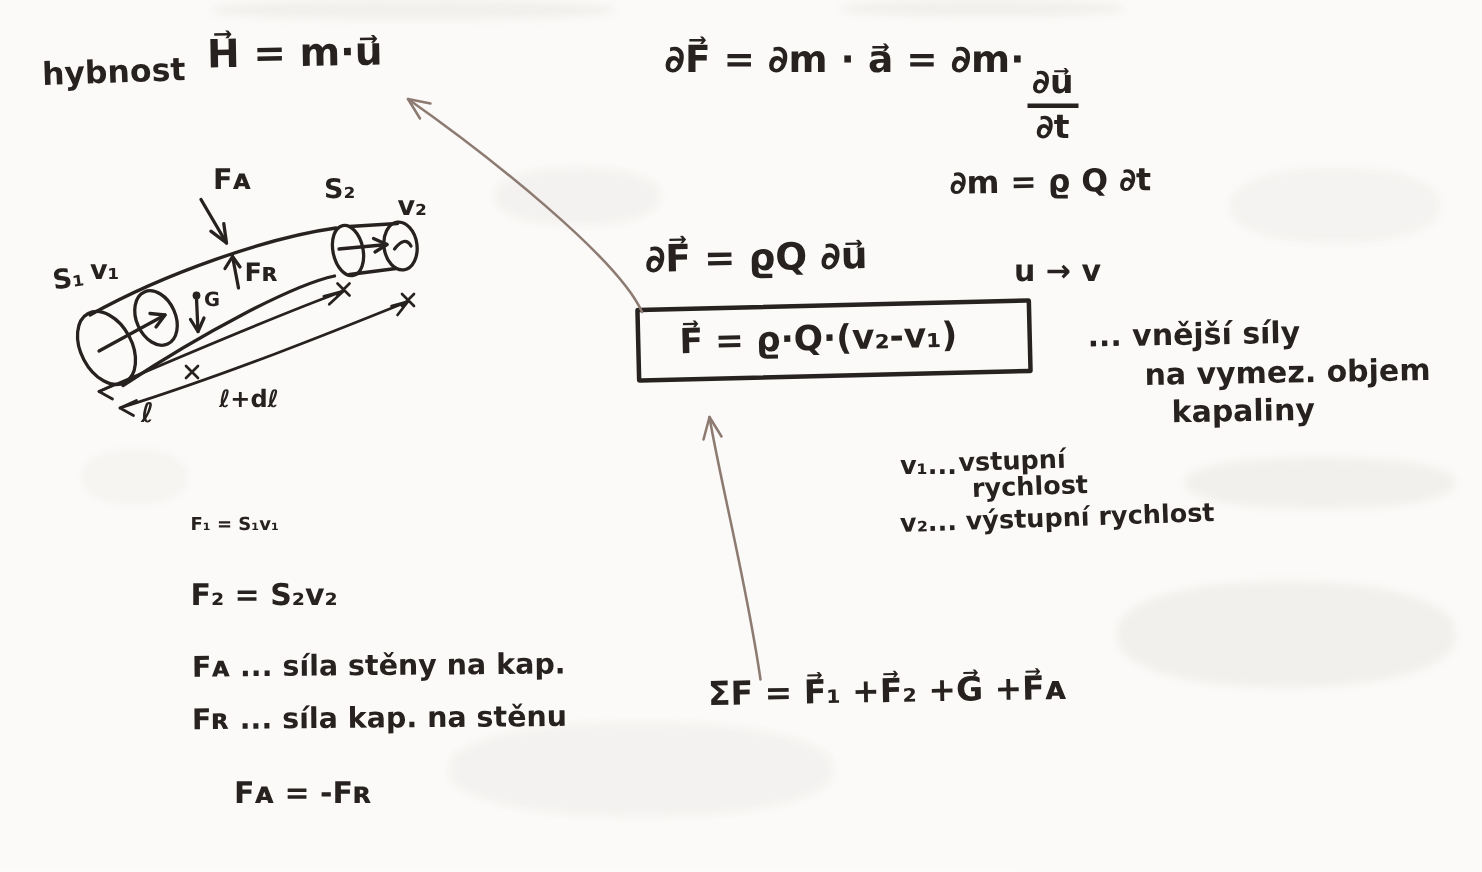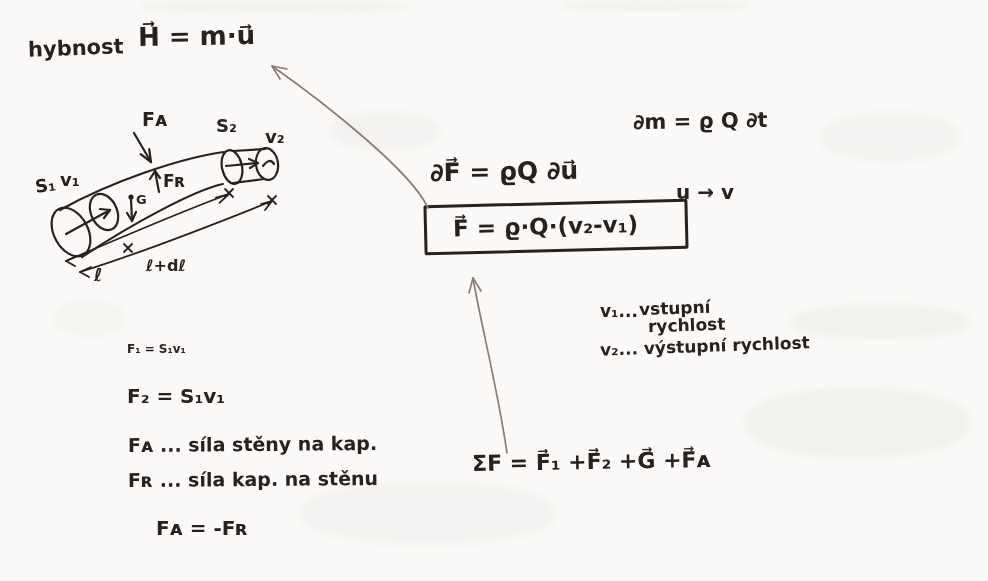--- a/index.html
+++ b/index.html
@@ -56,39 +56,50 @@
   <div class="smudge" style="left:330px;top:112px;width:110px;height:38px;opacity:.8;"></div>
   <div class="smudge" style="left:820px;top:112px;width:140px;height:50px;opacity:.7;"></div>
   <div class="smudge" style="left:790px;top:305px;width:180px;height:34px;"></div>
   <div class="smudge" style="left:745px;top:388px;width:225px;height:70px;"></div>
   <div class="smudge" style="left:300px;top:482px;width:255px;height:62px;opacity:.8;"></div>
   <div class="smudge" style="left:55px;top:300px;width:70px;height:36px;opacity:.6;"></div>
 
   <div class="hw" style="left:28px;top:36px;font-size:21px;transform:rotate(-2deg);">hybnost</div>
   <div class="hw" style="left:138px;top:22px;font-size:26px;transform:rotate(-1deg);">H⃗ = m·u⃗</div>
 
+  <div class="hw" style="left:443px;top:26px;font-size:25px;">
+    <span>∂F⃗ = ∂m · a⃗  = ∂m·</span><span class="frac">
+        <span class="num">∂u⃗</span>
+        <span class="den">∂t</span>
+      </span>
+  </div>
 
   <div class="hw" style="left:633px;top:109px;font-size:21px;transform:rotate(-1deg);">∂m = ϱ Q ∂t</div>
 
   <div class="hw" style="left:430px;top:158px;font-size:25px;transform:rotate(-1deg);">∂F⃗ = ϱQ ∂u⃗</div>
 
-  <div class="hw" style="left:676px;top:181px;font-size:20px;">u → v</div>
+  <div class="hw" style="left:676px;top:169px;font-size:20px;">u → v</div>
 
   <div class="result-box" style="left:424px;top:202px;width:214px;">
     <span class="hw" style="position:static;font-size:23px;">F⃗ = ϱ·Q·(v₂-v₁)</span>
   </div>
 
+  <div style="position:absolute;left:725px;top:211px;">
+    <div class="hw" style="position:static;font-size:20px;transform:rotate(-1deg);">... vnější síly</div>
+    <div class="hw" style="position:static;font-size:20px;margin-left:38px;margin-top:3px;transform:rotate(-1deg);">na vymez. objem</div>
+    <div class="hw" style="position:static;font-size:20px;margin-left:56px;margin-top:2px;transform:rotate(-1deg);">kapaliny</div>
+  </div>
 
   <div class="hw" style="left:600px;top:302px;font-size:17px;">v₁...</div>
   <div class="hw" style="left:639px;top:299px;font-size:17px;transform:rotate(-2deg);">vstupní</div>
   <div class="hw" style="left:648px;top:316px;font-size:17px;transform:rotate(-2deg);">rychlost</div>
   <div class="hw" style="left:600px;top:337px;font-size:17px;transform:rotate(-2deg);">v₂... výstupní rychlost</div>
 
   <div class="hw" style="left:127px;top:343px;font-size:12px;">F₁ = S₁v₁</div>
-  <div class="hw" style="left:127px;top:385px;font-size:20px;">F₂ = S₁v₁</div>
+  <div class="hw" style="left:127px;top:385px;font-size:20px;">F₂ = S₂v₂</div>
   <div class="hw" style="left:128px;top:434px;font-size:19px;transform:rotate(-0.5deg);">Fᴀ ... síla stěny na kap.</div>
   <div class="hw" style="left:128px;top:469px;font-size:19px;transform:rotate(-0.5deg);">Fʀ ... síla kap. na stěnu</div>
   <div class="hw" style="left:131px;top:517px;font-size:20px;margin-left:25px;">Fᴀ = -Fʀ</div>
 
   <div class="hw" style="left:472px;top:449px;font-size:22px;transform:rotate(-1deg);">ΣF = F⃗₁ +F⃗₂ +G⃗ +F⃗ᴀ</div>
 
   <svg style="position:absolute;left:20px;top:100px;" width="300" height="195" viewBox="0 0 300 195">
 
     <g>
       <path class="ink" d="M 40,110 C 90,82 160,58 204,52"></path>

